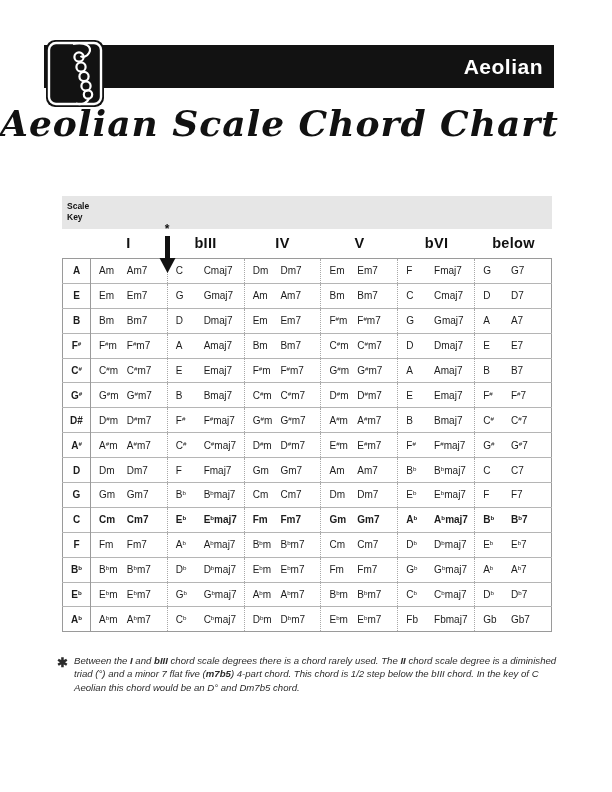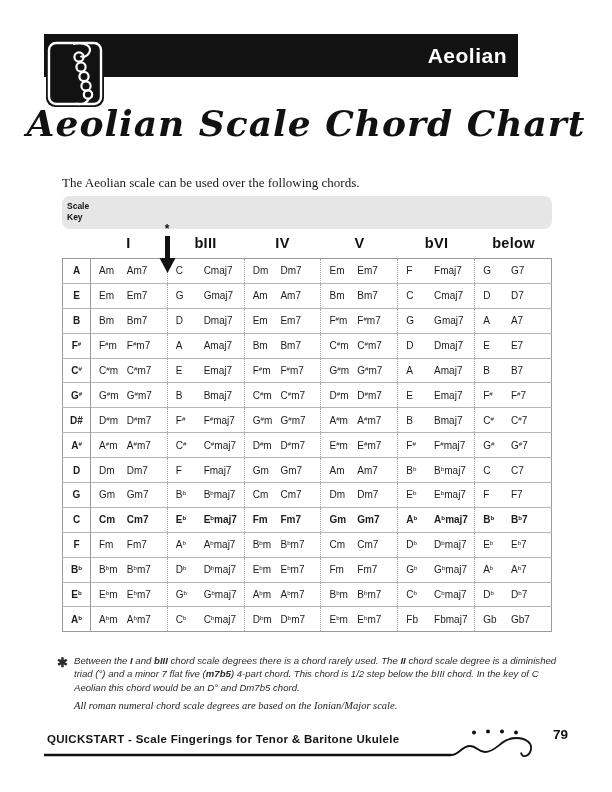--- a/index.html
+++ b/index.html
@@ -6,32 +6,32 @@
     --banner-bg:#121212; --subheader-bg:#e6e6e6; --table-border:#9a9a9a;
     --row-line:#b5b5b5; --dotted-line:#a8a8a8; --ink:#111111; --paper:#ffffff;
   }
   *{margin:0;padding:0;box-sizing:border-box;}
   html,body{background:#fff;}
   .page{
     position:relative; width:612px; height:792px; background:var(--paper);
     font-family:"Liberation Sans",sans-serif; color:var(--ink); overflow:hidden;
   }
   
-  .banner{position:absolute; left:44px; top:34px; width:474px; height:43px; background:var(--banner-bg);}
+  .banner{position:absolute; left:44px; top:45px; width:510px; height:43px; background:var(--banner-bg);}
   .banner-label{position:absolute; right:11px; top:50%; transform:translateY(-50%);
     color:#fff; font-size:21px; font-weight:700; letter-spacing:.5px;}
   .logo{position:absolute; left:46px; top:40px; width:58px; height:67px; background:var(--banner-bg); border-radius:9px;}
   .logo svg{display:block;}
   
-  .title{position:absolute; left:0; top:102px; width:100%; text-align:center;
+  .title{position:absolute; left:0; top:102px; width:100%; text-align:left;
     font-family:"DejaVu Serif",serif; font-style:italic; font-weight:700; font-size:36px; letter-spacing:1px;}
   .intro{position:absolute; left:62px; top:175px; font-family:"Liberation Serif",serif; font-size:13px; color:#1a1a1a;}
   
   .subheader{position:absolute; left:62px; top:196px; width:490px; height:33px; background:var(--subheader-bg);
-    display:flex; padding:5px 0 0 5px; font-size:8.5px; font-weight:700; line-height:1.35; color:#111;border-radius:8px;}
+    display:flex; padding:5px 0 0 5px; font-size:8.5px; font-weight:700; line-height:1.35; color:#111;}
   .subheader .key-label{width:37px;}
   
   .degree-row{position:absolute; left:62px; top:235px; width:490px;
     display:grid; grid-template-columns:28px repeat(6,1fr); font-weight:700; font-size:14.5px; text-align:center; letter-spacing:.3px;}
   .arrow-marker{position:absolute; left:167px; top:224px; transform:translateX(-50%); text-align:center; z-index:3; width:18px;}
   .arrow-marker .star{font-size:12px; font-weight:700; line-height:11px; display:block;}
   
   table.chart{position:absolute; left:62px; top:258px; width:490px; border-collapse:collapse; table-layout:fixed;
     border:1px solid var(--table-border); font-size:10px; color:#1c1c1c;}
   table.chart col.keycol{width:28px;}
@@ -71,21 +71,20 @@
       <circle cx="33" cy="17" r="4.6" fill="none" stroke="#ffffff" stroke-width="2.2"></circle>
       <circle cx="35" cy="27" r="4.6" fill="none" stroke="#ffffff" stroke-width="2.2"></circle>
       <circle cx="38" cy="36.5" r="4.6" fill="none" stroke="#ffffff" stroke-width="2.2"></circle>
       <circle cx="40" cy="46" r="4.6" fill="none" stroke="#ffffff" stroke-width="2.2"></circle>
       <circle cx="42" cy="54.5" r="4.2" fill="none" stroke="#ffffff" stroke-width="2.2"></circle>
       <path d="M43,58 C42,62.5 36,65.5 30,63.5" fill="none" stroke="#ffffff" stroke-width="2"></path>
     </svg>
   </div>
 
   <div class="title">Aeolian Scale Chord Chart</div>
-  <div class="intro">The Aeolian scale can be used over the following chords.</div>
 
   <div class="subheader">
     <div class="key-label">
       <div>Scale</div>
       <div>Key</div>
     </div>
   </div>
 
   <div class="degree-row">
       <div></div>
@@ -700,29 +699,16 @@
               <span class="c2">Gb7</span>
             </div>
           </td>
         </tr>
       </tbody>
   </table>
 
   <div class="footnote">
     <span class="fn-star">✱</span>
     <div class="fn-text"><span>Between the </span><span class="fb">I</span><span> and </span><span class="fb">bIII</span><span> chord scale degrees there is a chord rarely used. The </span><span class="fb">II</span><span> chord scale degree is a diminished triad (°) and a minor 7 flat five (</span><span class="fb">m7b5</span><span>) 4-part chord. This chord is 1/2 step below the bIII chord. In the key of C Aeolian this chord would be an D° and Dm7b5 chord.</span></div>
-    <div class="fn-italic">All roman numeral chord scale degrees are based on the Ionian/Major scale.</div>
   </div>
 
-  <div class="footer">
-    <svg width="524" height="42" viewBox="0 0 524 42">
-      <path d="M0,29 H407" fill="none" stroke="#111" stroke-width="2.6"></path>
-      <path d="M407,29 C416,29 417,20 426,20 C433,20 434,26 441,26 C453,26 457,12 472,12 C482,12 488,17 487,23 C486,30 478,33 477,26.5" fill="none" stroke="#111" stroke-width="1.8"></path>
-      <circle cx="430" cy="6.5" r="2" fill="#111"></circle>
-      <circle cx="444" cy="5.5" r="2" fill="#111"></circle>
-      <circle cx="458" cy="5.5" r="2" fill="#111"></circle>
-      <circle cx="472" cy="6.5" r="2" fill="#111"></circle>
-    </svg>
-    <span class="footer-title">QUICKSTART - Scale Fingerings for Tenor &amp; Baritone Ukulele</span>
-    <span class="page-num">79</span>
-  </div>
 
 </div>
 
 </body></html>

